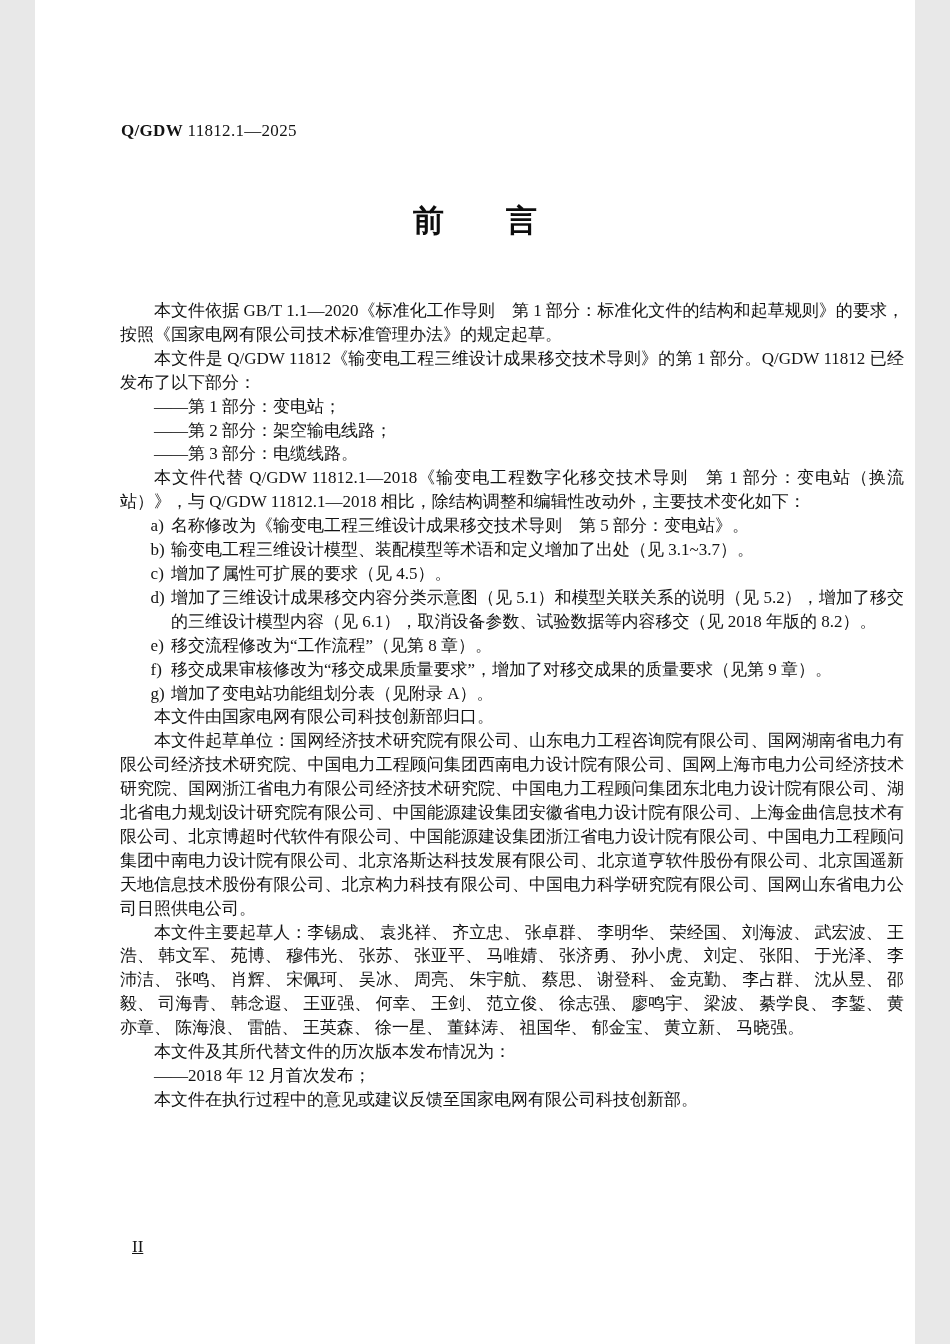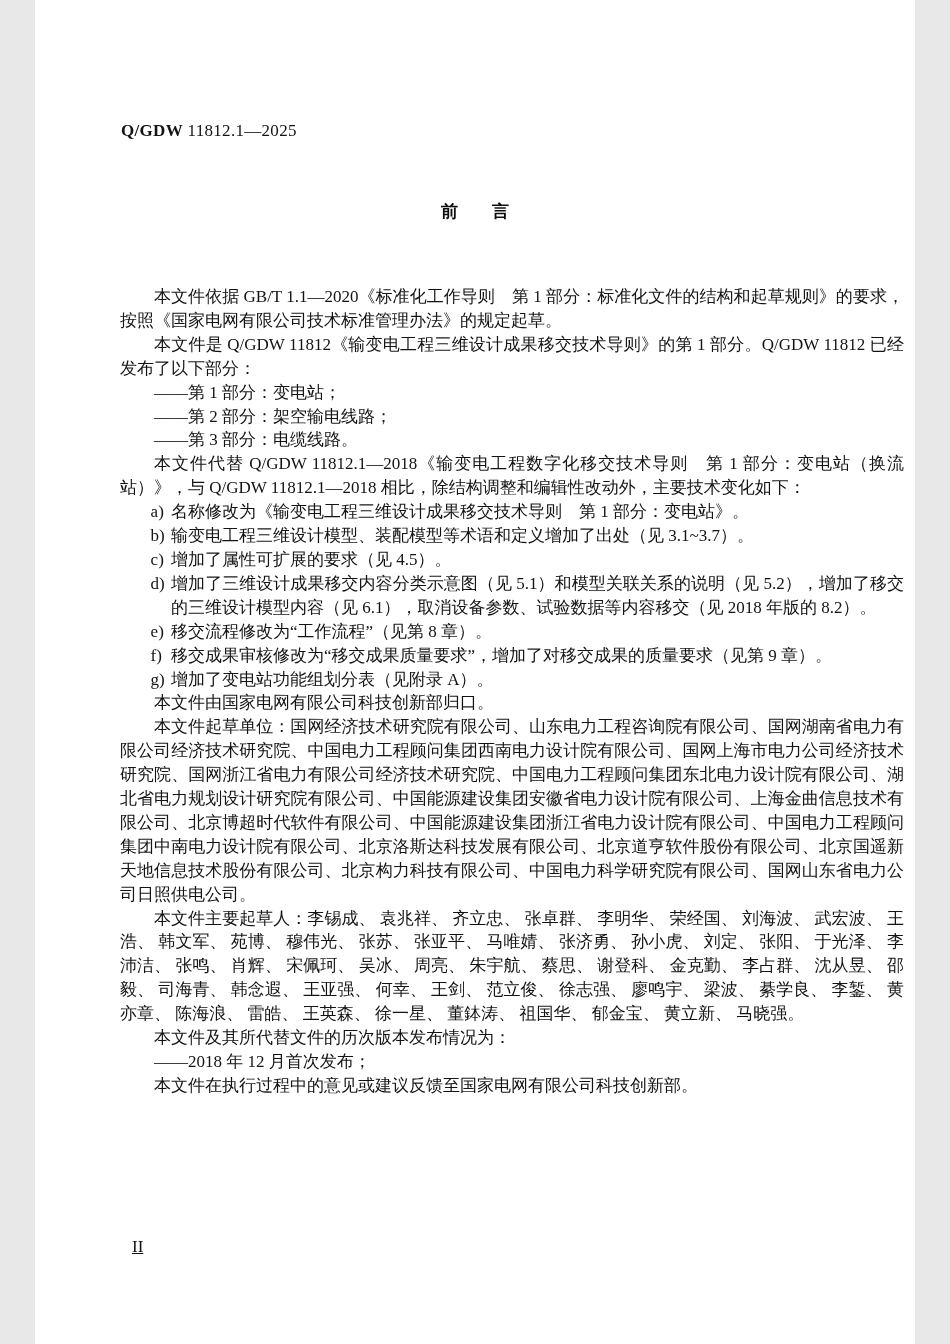--- a/index.html
+++ b/index.html
@@ -23,26 +23,26 @@
   }
   .header .code { font-weight: bold; }
   .page-title {
     position: absolute;
     top: 200px;
     left: 0;
     width: 100%;
     text-align: center;
     font-family: "Liberation Sans", "DejaVu Sans", sans-serif;
     font-weight: 700;
-    font-size: 17px;
+    font-size: 31px;
     color: #0d0d0d;
   }
   .body-text {
     position: absolute;
-    top: 285px;
+    top: 299px;
     left: 85px;
     width: 784px;
     font-size: 17px;
     line-height: 23.9px;
     text-align: justify;
     text-justify: inter-ideograph;
   }
   .body-text p { margin: 0; padding: 0; }
   p.indent { text-indent: 2em; }
   p.dash   { text-indent: 2em; }
@@ -69,21 +69,21 @@
   <div class="page-title">前　　言</div>
 
   <div class="body-text">
     <p class="indent">本文件依据 GB/T 1.1—2020《标准化工作导则　第 1 部分：标准化文件的结构和起草规则》的要求，按照《国家电网有限公司技术标准管理办法》的规定起草。</p>
     <p class="indent">本文件是 Q/GDW 11812《输变电工程三维设计成果移交技术导则》的第 1 部分。Q/GDW 11812 已经发布了以下部分：</p>
     <p class="dash">——第 1 部分：变电站；</p>
     <p class="dash">——第 2 部分：架空输电线路；</p>
     <p class="dash">——第 3 部分：电缆线路。</p>
     <p class="indent">本文件代替 Q/GDW 11812.1—2018《输变电工程数字化移交技术导则　第 1 部分：变电站（换流站）》，与 Q/GDW 11812.1—2018 相比，除结构调整和编辑性改动外，主要技术变化如下：</p>
 
-    <p class="li"><span class="li-label">a)</span><span>名称修改为《输变电工程三维设计成果移交技术导则　第 1 部分：变电站》。</span></p>
+    <p class="li"><span class="li-label">a)</span><span>名称修改为《输变电工程三维设计成果移交技术导则　第 5 部分：变电站》。</span></p>
     <p class="li"><span class="li-label">b)</span><span>输变电工程三维设计模型、装配模型等术语和定义增加了出处（见 3.1~3.7）。</span></p>
     <p class="li"><span class="li-label">c)</span><span>增加了属性可扩展的要求（见 4.5）。</span></p>
     <p class="li"><span class="li-label">d)</span><span>增加了三维设计成果移交内容分类示意图（见 5.1）和模型关联关系的说明（见 5.2），增加了移交的三维设计模型内容（见 6.1），取消设备参数、试验数据等内容移交（见 2018 年版的 8.2）。</span></p>
     <p class="li"><span class="li-label">e)</span><span>移交流程修改为“工作流程”（见第 8 章）。</span></p>
     <p class="li"><span class="li-label">f)</span><span>移交成果审核修改为“移交成果质量要求”，增加了对移交成果的质量要求（见第 9 章）。</span></p>
     <p class="li"><span class="li-label">g)</span><span>增加了变电站功能组划分表（见附录 A）。</span></p>
 
     <p class="indent">本文件由国家电网有限公司科技创新部归口。</p>
     <p class="indent">本文件起草单位：国网经济技术研究院有限公司、山东电力工程咨询院有限公司、国网湖南省电力有限公司经济技术研究院、中国电力工程顾问集团西南电力设计院有限公司、国网上海市电力公司经济技术研究院、国网浙江省电力有限公司经济技术研究院、中国电力工程顾问集团东北电力设计院有限公司、湖北省电力规划设计研究院有限公司、中国能源建设集团安徽省电力设计院有限公司、上海金曲信息技术有限公司、北京博超时代软件有限公司、中国能源建设集团浙江省电力设计院有限公司、中国电力工程顾问集团中南电力设计院有限公司、北京洛斯达科技发展有限公司、北京道亨软件股份有限公司、北京国遥新天地信息技术股份有限公司、北京构力科技有限公司、中国电力科学研究院有限公司、国网山东省电力公司日照供电公司。</p>
     <p class="indent">本文件主要起草人：李锡成、 袁兆祥、 齐立忠、 张卓群、 李明华、 荣经国、 刘海波、 武宏波、 王浩、 韩文军、 苑博、 穆伟光、 张苏、 张亚平、 马唯婧、 张济勇、 孙小虎、 刘定、 张阳、 于光泽、 李沛洁、 张鸣、 肖辉、 宋佩珂、 吴冰、 周亮、 朱宇航、 蔡思、 谢登科、 金克勤、 李占群、 沈从昱、 邵毅、 司海青、 韩念遐、 王亚强、 何幸、 王剑、 范立俊、 徐志强、 廖鸣宇、 梁波、 綦学良、 李錾、 黄亦章、 陈海浪、 雷皓、 王英森、 徐一星、 董鉢涛、 祖国华、 郁金宝、 黄立新、 马晓强。</p>

